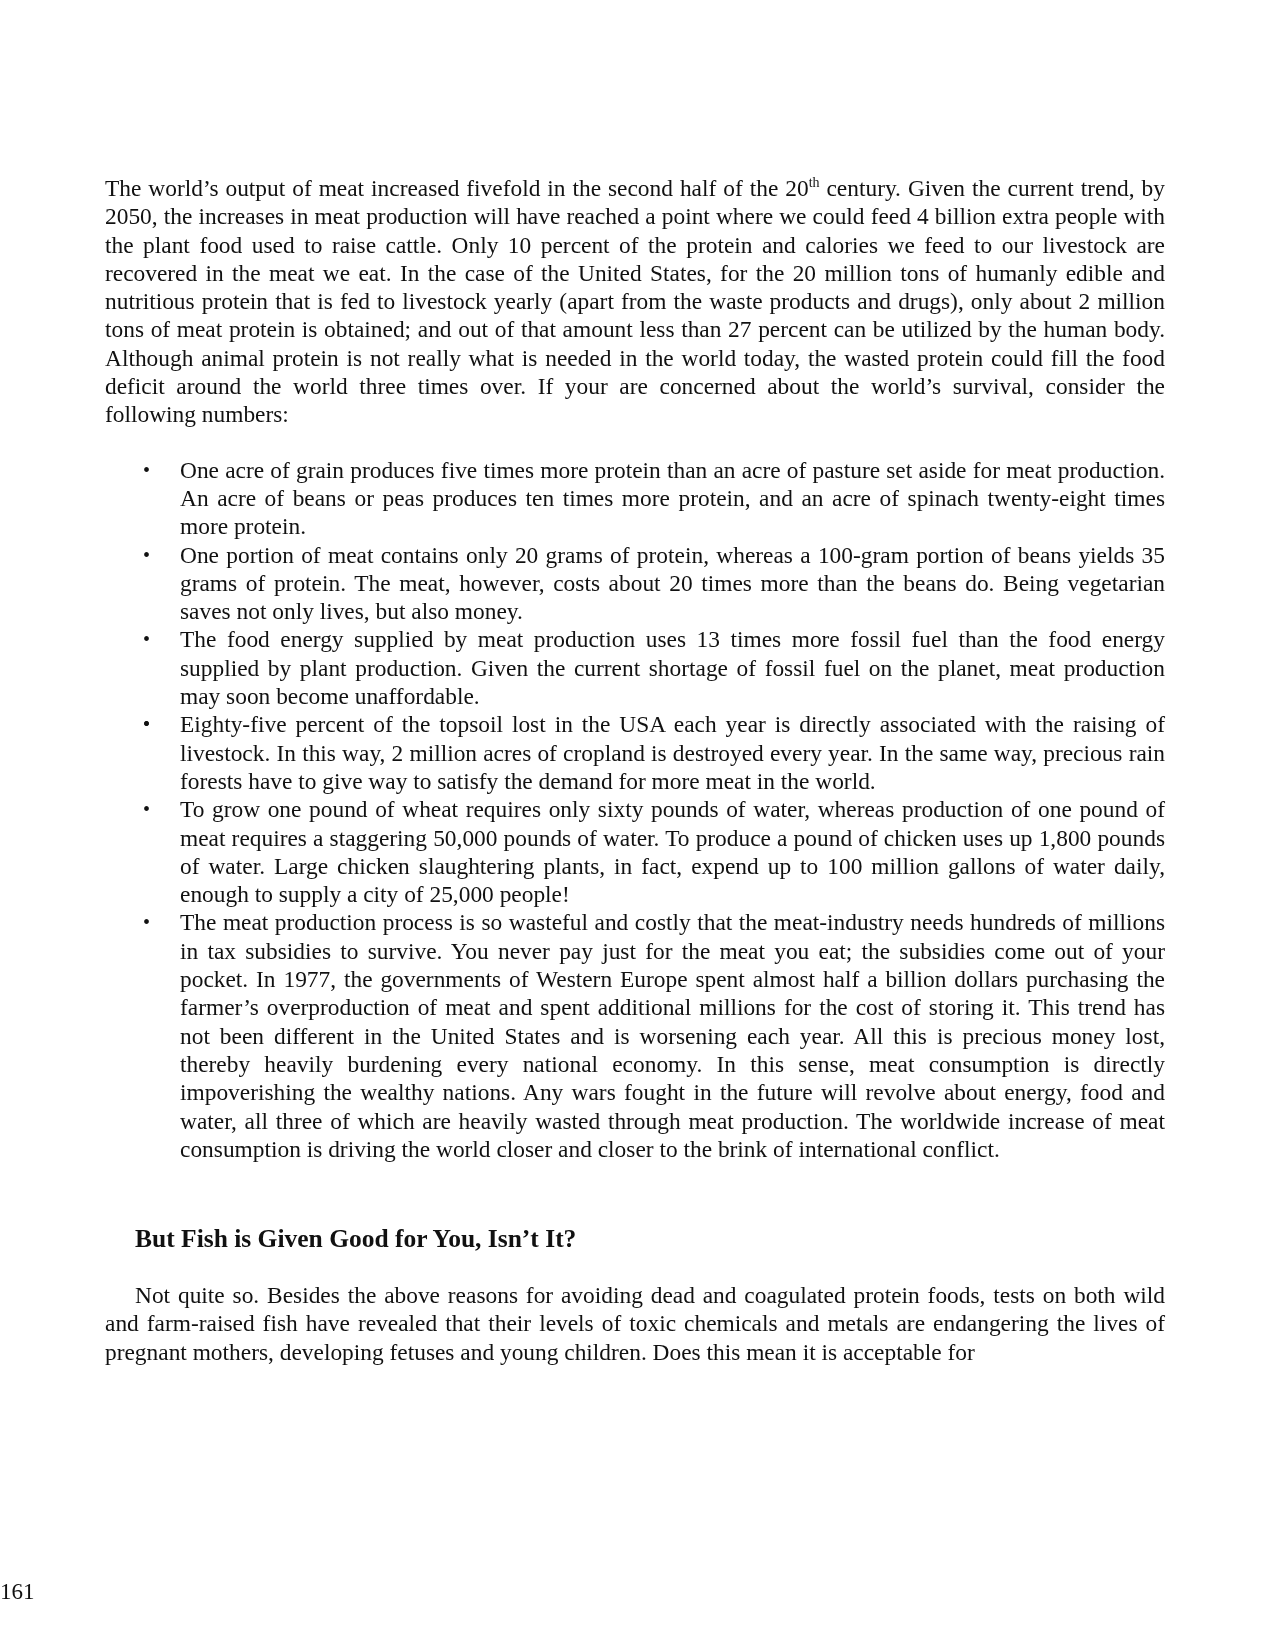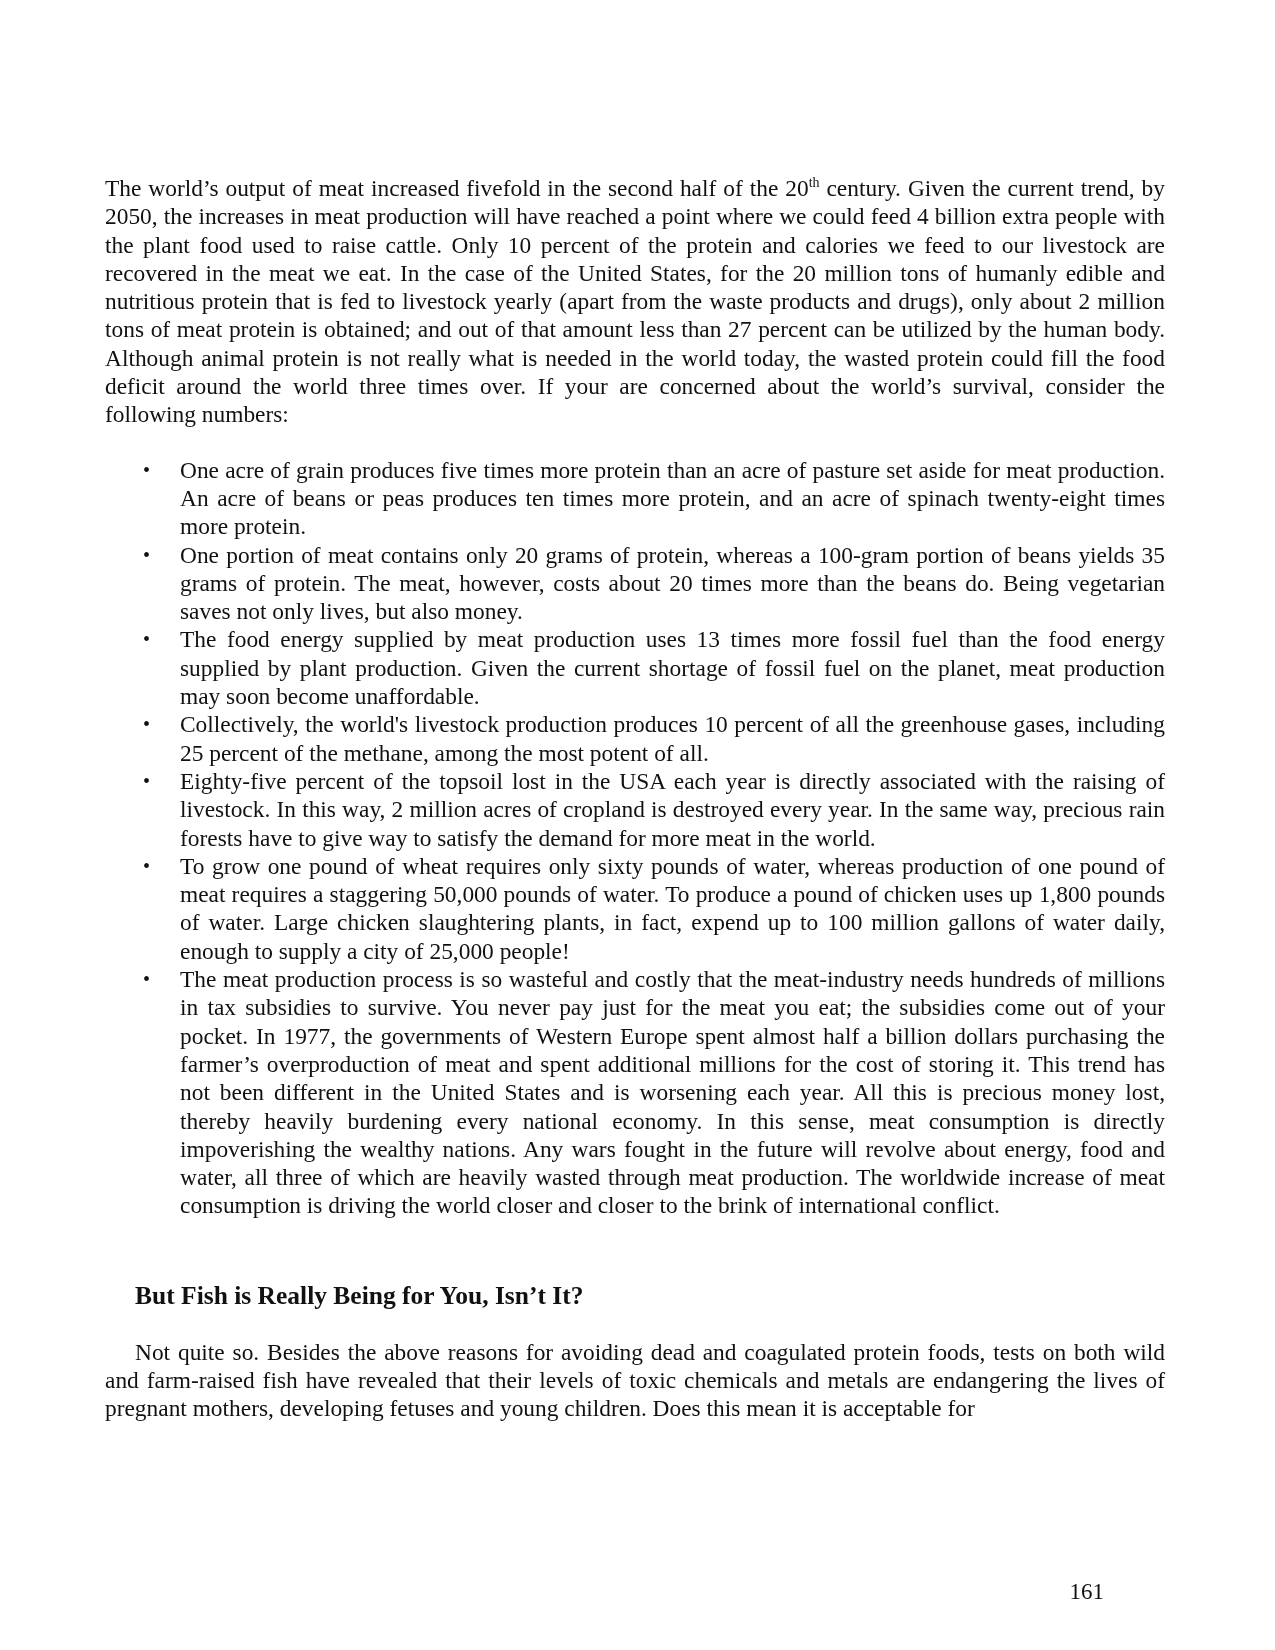--- a/index.html
+++ b/index.html
@@ -63,21 +63,21 @@
     }
     .para-indent {
       margin-top: 26px;
       text-indent: 30px;
     }
     .page-number {
       position: absolute;
       left: 0;
       width: 1104px;
       top: 1578px;
-      text-align: right;
+      text-align: left;
       font-size: 23px;
       line-height: 28px;
     }
   </style>
 </head>
 <body>
 
 <div class="page">
   <p class="para"><span>The world’s output of meat increased fivefold in the second half of the 20</span><sup>th</sup><span> century. Given the current trend, by 2050, the increases in meat production will have reached a point where we could feed 4 billion extra people with the plant food used to raise cattle. Only 10 percent of the protein and calories we feed to our livestock are recovered in the meat we eat. In the case of the United States, for the 20 million tons of humanly edible and nutritious protein that is fed to livestock yearly (apart from the waste products and drugs), only about 2 million tons of meat protein is obtained; and out of that amount less than 27 percent can be utilized by the human body. Although animal protein is not really what is needed in the world today, the wasted protein could fill the food deficit around the world three times over. If your are concerned about the world’s survival, consider the following numbers:</span></p>
 
@@ -89,34 +89,33 @@
     <li class="bullet-item">
       <span class="bullet-dot">•</span>
       <span>One portion of meat contains only 20 grams of protein, whereas a 100-gram portion of beans yields 35 grams of protein. The meat, however, costs about 20 times more than the beans do. Being vegetarian saves not only lives, but also money.</span>
     </li>
     <li class="bullet-item">
       <span class="bullet-dot">•</span>
       <span>The food energy supplied by meat production uses 13 times more fossil fuel than the food energy supplied by plant production.  Given the current shortage of fossil fuel on the planet, meat production may soon become unaffordable.</span>
     </li>
     <li class="bullet-item">
       <span class="bullet-dot">•</span>
-      <span>Collectively, the world's livestock production produces 10 percent of all the greenhouse gases, including 25 percent of the methane, among the most potent of all.</span>
     </li>
     <li class="bullet-item">
       <span class="bullet-dot">•</span>
       <span>Eighty-five percent of the topsoil lost in the USA each year is directly associated with the raising of livestock. In this way, 2 million acres of cropland is destroyed every year. In the same way, precious rain forests have to give way to satisfy the demand for more meat in the world.</span>
     </li>
     <li class="bullet-item">
       <span class="bullet-dot">•</span>
       <span>To grow one pound of wheat requires only sixty pounds of water, whereas production of one pound of meat requires a staggering 50,000 pounds of water. To produce a pound of chicken uses up 1,800 pounds of water. Large chicken slaughtering plants, in fact, expend up to 100 million gallons of water daily, enough to supply a city of 25,000 people!</span>
     </li>
     <li class="bullet-item">
       <span class="bullet-dot">•</span>
       <span>The meat production process is so wasteful and costly that the meat-industry needs hundreds of millions in tax subsidies to survive. You never pay just for the meat you eat; the subsidies come out of your pocket. In 1977, the governments of Western Europe spent almost half a billion dollars purchasing the farmer’s overproduction of meat and spent additional millions for the cost of storing it. This trend has not been different in the United States and is worsening each year. All this is precious money lost, thereby heavily burdening every national economy. In this sense, meat consumption is directly impoverishing the wealthy nations. Any wars fought in the future will revolve about energy, food and water, all three of which are heavily wasted through meat production. The worldwide increase of meat consumption is driving the world closer and closer to the brink of international conflict.</span>
     </li>
   </ul>
 
-  <h2 class="section-heading">But Fish is Really Being for You, Isn’t It?</h2>
+  <h2 class="section-heading">But Fish is Given Good for You, Isn’t It?</h2>
 
   <p class="para para-indent">Not quite so. Besides the above reasons for avoiding dead and coagulated protein foods, tests on both wild and farm-raised fish have revealed that their levels of toxic chemicals and metals are endangering the lives of pregnant mothers, developing fetuses and young children. Does this mean it is acceptable for</p>
 </div>
 
 <div class="page-number">161</div>
 
 </body></html>

